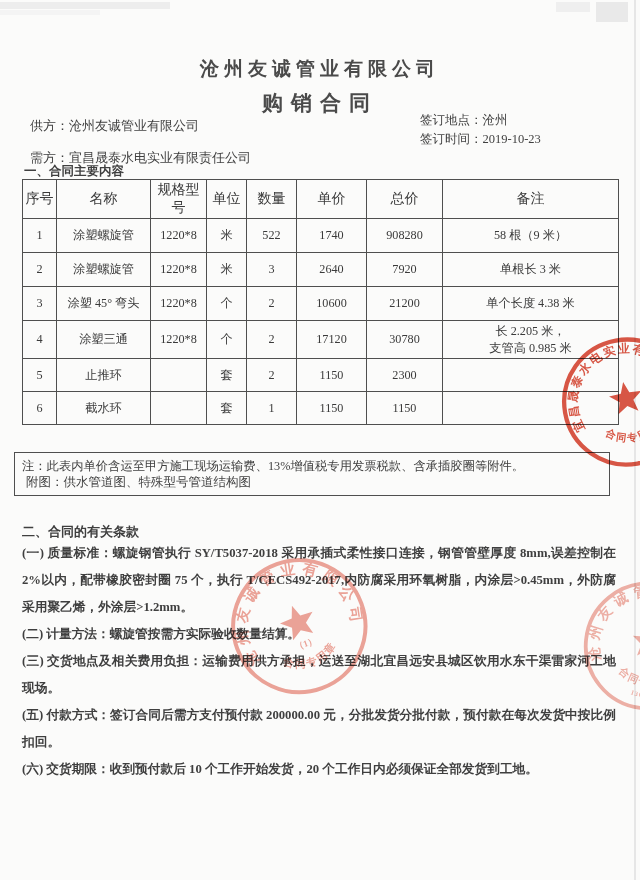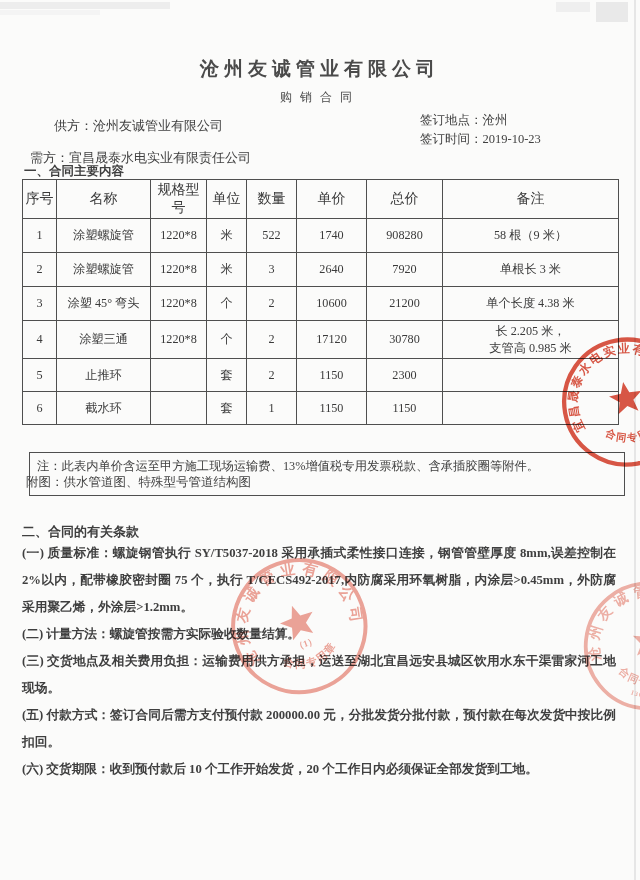--- a/index.html
+++ b/index.html
@@ -5,31 +5,31 @@
   html,body{margin:0;padding:0;}
   body{
     width:640px;height:880px;position:relative;overflow:hidden;
     background:#fbfbfa;color:#3f3f3f;
     font-family:"Liberation Serif","DejaVu Serif",serif;
   }
   .artifact{position:absolute;}
   .title{position:absolute;top:56px;left:0;right:0;text-align:center;
     font-size:19px;font-weight:600;letter-spacing:5px;color:#4a4a4a;}
   .subtitle{position:absolute;top:89px;left:0;right:0;text-align:center;
-    font-size:12px;font-weight:400;letter-spacing:8px;color:#4a4a4a;}
-  .party-supplier{position:absolute;left:30px;top:117px;font-size:13px;margin-left:24px;}
+    font-size:21px;font-weight:700;letter-spacing:8px;color:#4a4a4a;}
+  .party-supplier{position:absolute;left:30px;top:117px;font-size:13px;}
   .party-buyer{position:absolute;left:30px;top:149px;font-size:13px;}
   .meta{position:absolute;left:420px;top:111px;font-size:12.5px;line-height:18.5px;}
   .sec1-heading{position:absolute;left:24px;top:163px;font-size:12.5px;font-weight:700;}
   table.items{position:absolute;left:22px;top:179px;width:596px;border-collapse:collapse;
     table-layout:fixed;font-size:12.2px;color:#3a3a3a;}
   table.items th,table.items td{border:1px solid #4f4f4f;text-align:center;
     padding:1px 2px;font-weight:normal;overflow:hidden;}
   table.items th{font-size:14px;}
-  .notebox{position:absolute;left:29px;top:452px;width:596px;height:44px;
+  .notebox{position:absolute;left:14px;top:452px;width:596px;height:44px;
     border:1px solid #4f4f4f;box-sizing:border-box;font-size:12.3px;
     padding:5px 7px;line-height:17px;}
   .attach{position:absolute;left:26px;top:474px;font-size:12.5px;}
   .sec2-heading{position:absolute;left:22px;top:523px;font-size:13px;font-weight:700;}
   .clauses{position:absolute;left:22px;top:540px;width:594px;font-size:12.7px;
     line-height:27px;text-align:justify;}
   .clauses p{margin:0;font-weight:bold;}
   .clauses p.hang{padding-left:30px;text-indent:-30px;}
   .stamp{position:absolute;mix-blend-mode:multiply;pointer-events:none;}
   .stamp-buyer{left:557px;top:332px;transform:rotate(-10deg);opacity:.88;}

